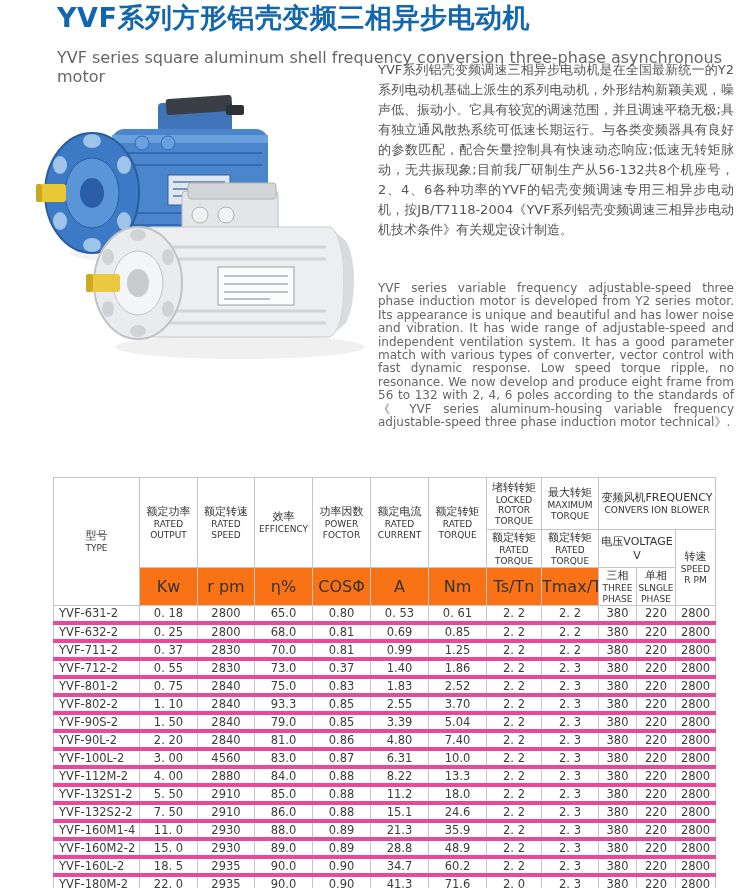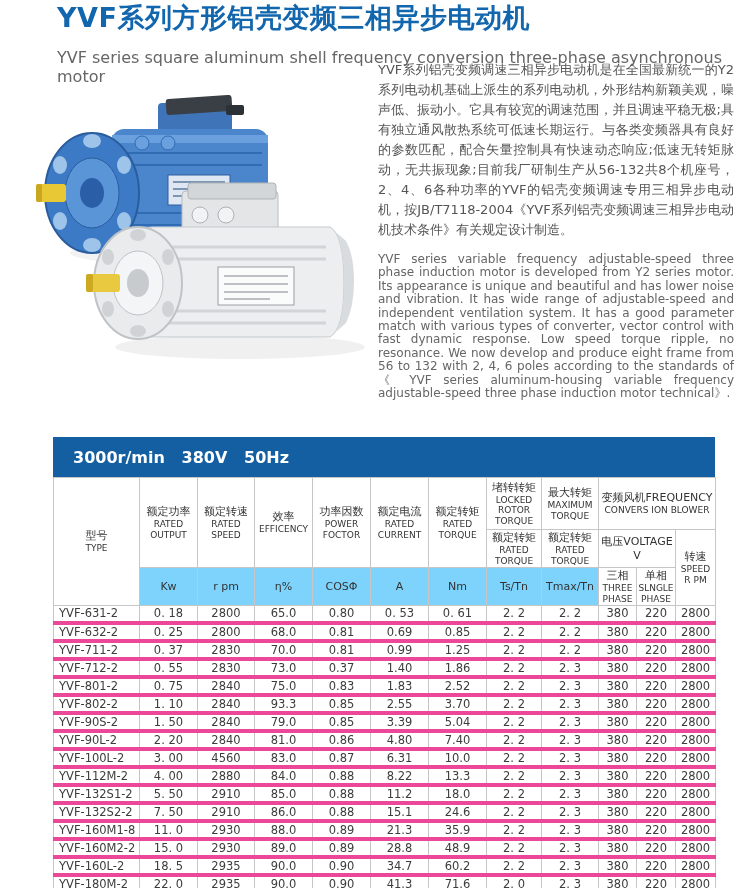--- a/index.html
+++ b/index.html
@@ -14,21 +14,21 @@
   }
   .subtitle {
     position:absolute; left:57px; top:48px; width:680px;
     font-size:16px; color:#666; 
   }
   .photo-wrap { position:absolute; left:30px; top:95px; width:340px; height:268px; }
   .right-col { position:absolute; left:378px; top:60px; width:356px; }
   .summary-heading { font-size:17px; color:#2e80c2; margin-bottom:16px; }
   .cn-para {
     font-size:13px; color:#555; line-height:20px; text-align:justify;
-    margin-bottom:13px;
+    margin-bottom:42px;
   }
   .en-para { font-size:12px; color:#666; line-height:13.4px; text-align:justify; }
   .section-heading {
     position:absolute; left:57px; top:410px; font-size:15px; font-weight:600; color:#1467ac;
   }
   .cond-bar {
     position:absolute; left:53px; top:437px; width:662px; height:40px;
     background:#135fa2; color:#fff; font-size:16px; font-weight:bold;
     display:flex; align-items:center; padding-left:20px; white-space:pre;
   }
@@ -36,21 +36,21 @@
     position:absolute; left:53px; top:477px; width:662px;
     border-collapse:collapse; table-layout:fixed;
   }
   table.params th, table.params td {
     border:1px solid #c6c6c6; text-align:center; vertical-align:middle;
     overflow:hidden;
   }
   table.params th { font-weight:normal; color:#333; padding:1px 0; background:#fff; }
   th .cn { display:block; font-size:11px; line-height:14px; }
   th .en { display:block; font-size:9px; line-height:10.5px; color:#333; }
-  tr.units th { background:#7dd3fc; font-size:11px; height:20px; padding:0; }
+  tr.units th { background:#f97316; font-size:16px; height:20px; padding:0; }
   tr.h1 th { height:52px; }
   tr.h2 th { height:38px; }
   tr.h3 th { height:22px; }
   table.params td { font-size:11.5px; color:#3c3c3c; height:17px; padding:0 1px; background:#fff; }
   table.params td.type { text-align:left; padding-left:5px; }
   table.params tbody tr { border-bottom:4px solid #ec4899; }
 </style>
 </head>
 <body>
 
@@ -144,21 +144,20 @@
         <rect x="56" y="179" width="7" height="18" rx="2" fill="#cda922"></rect>
       </g>
     </svg>
   </div>
 
   <div class="right-col">
     <p class="cn-para">YVF系列铝壳变频调速三相异步电动机是在全国最新统一的Y2系列电动机基础上派生的系列电动机，外形结构新颖美观，噪声低、振动小。它具有较宽的调速范围，并且调速平稳无极;具有独立通风散热系统可低速长期运行。与各类变频器具有良好的参数匹配，配合矢量控制具有快速动态响应;低速无转矩脉动，无共振现象;目前我厂研制生产从56-132共8个机座号，2、4、6各种功率的YVF的铝壳变频调速专用三相异步电动机，按JB/T7118-2004《YVF系列铝壳变频调速三相异步电动机技术条件》有关规定设计制造。</p>
     <p class="en-para">YVF series variable frequency adjustable-speed three phase induction motor is developed from Y2 series motor. Its appearance is unique and beautiful and has lower noise and vibration. It has wide range of adjustable-speed and independent ventilation system. It has a good parameter match with various types of converter, vector control with fast dynamic response. Low speed torque ripple, no resonance. We now develop and produce eight frame from 56 to 132 with 2, 4, 6 poles according to the standards of《 YVF series aluminum-housing variable frequency adjustable-speed three phase induction motor technical》.</p>
   </div>
 
-  <div class="cond-bar">3000r/min   380V   50Hz</div>
 
   <table class="params">
     <colgroup>
       <col style="width:86px">
         <col style="width:58px">
         <col style="width:57px">
         <col style="width:58px">
       <col style="width:58px">
         <col style="width:58px">
         <col style="width:58px">
@@ -414,21 +413,21 @@
       <td>0.88</td>
       <td>15.1</td>
       <td>24.6</td>
       <td>2. 2</td>
       <td>2. 3</td>
       <td>380</td>
       <td>220</td>
       <td>2800</td>
     </tr>
         <tr>
-      <td class="type">YVF-160M1-8</td>
+      <td class="type">YVF-160M1-4</td>
       <td>11. 0</td>
       <td>2930</td>
       <td>88.0</td>
       <td>0.89</td>
       <td>21.3</td>
       <td>35.9</td>
       <td>2. 2</td>
       <td>2. 3</td>
       <td>380</td>
       <td>220</td>

